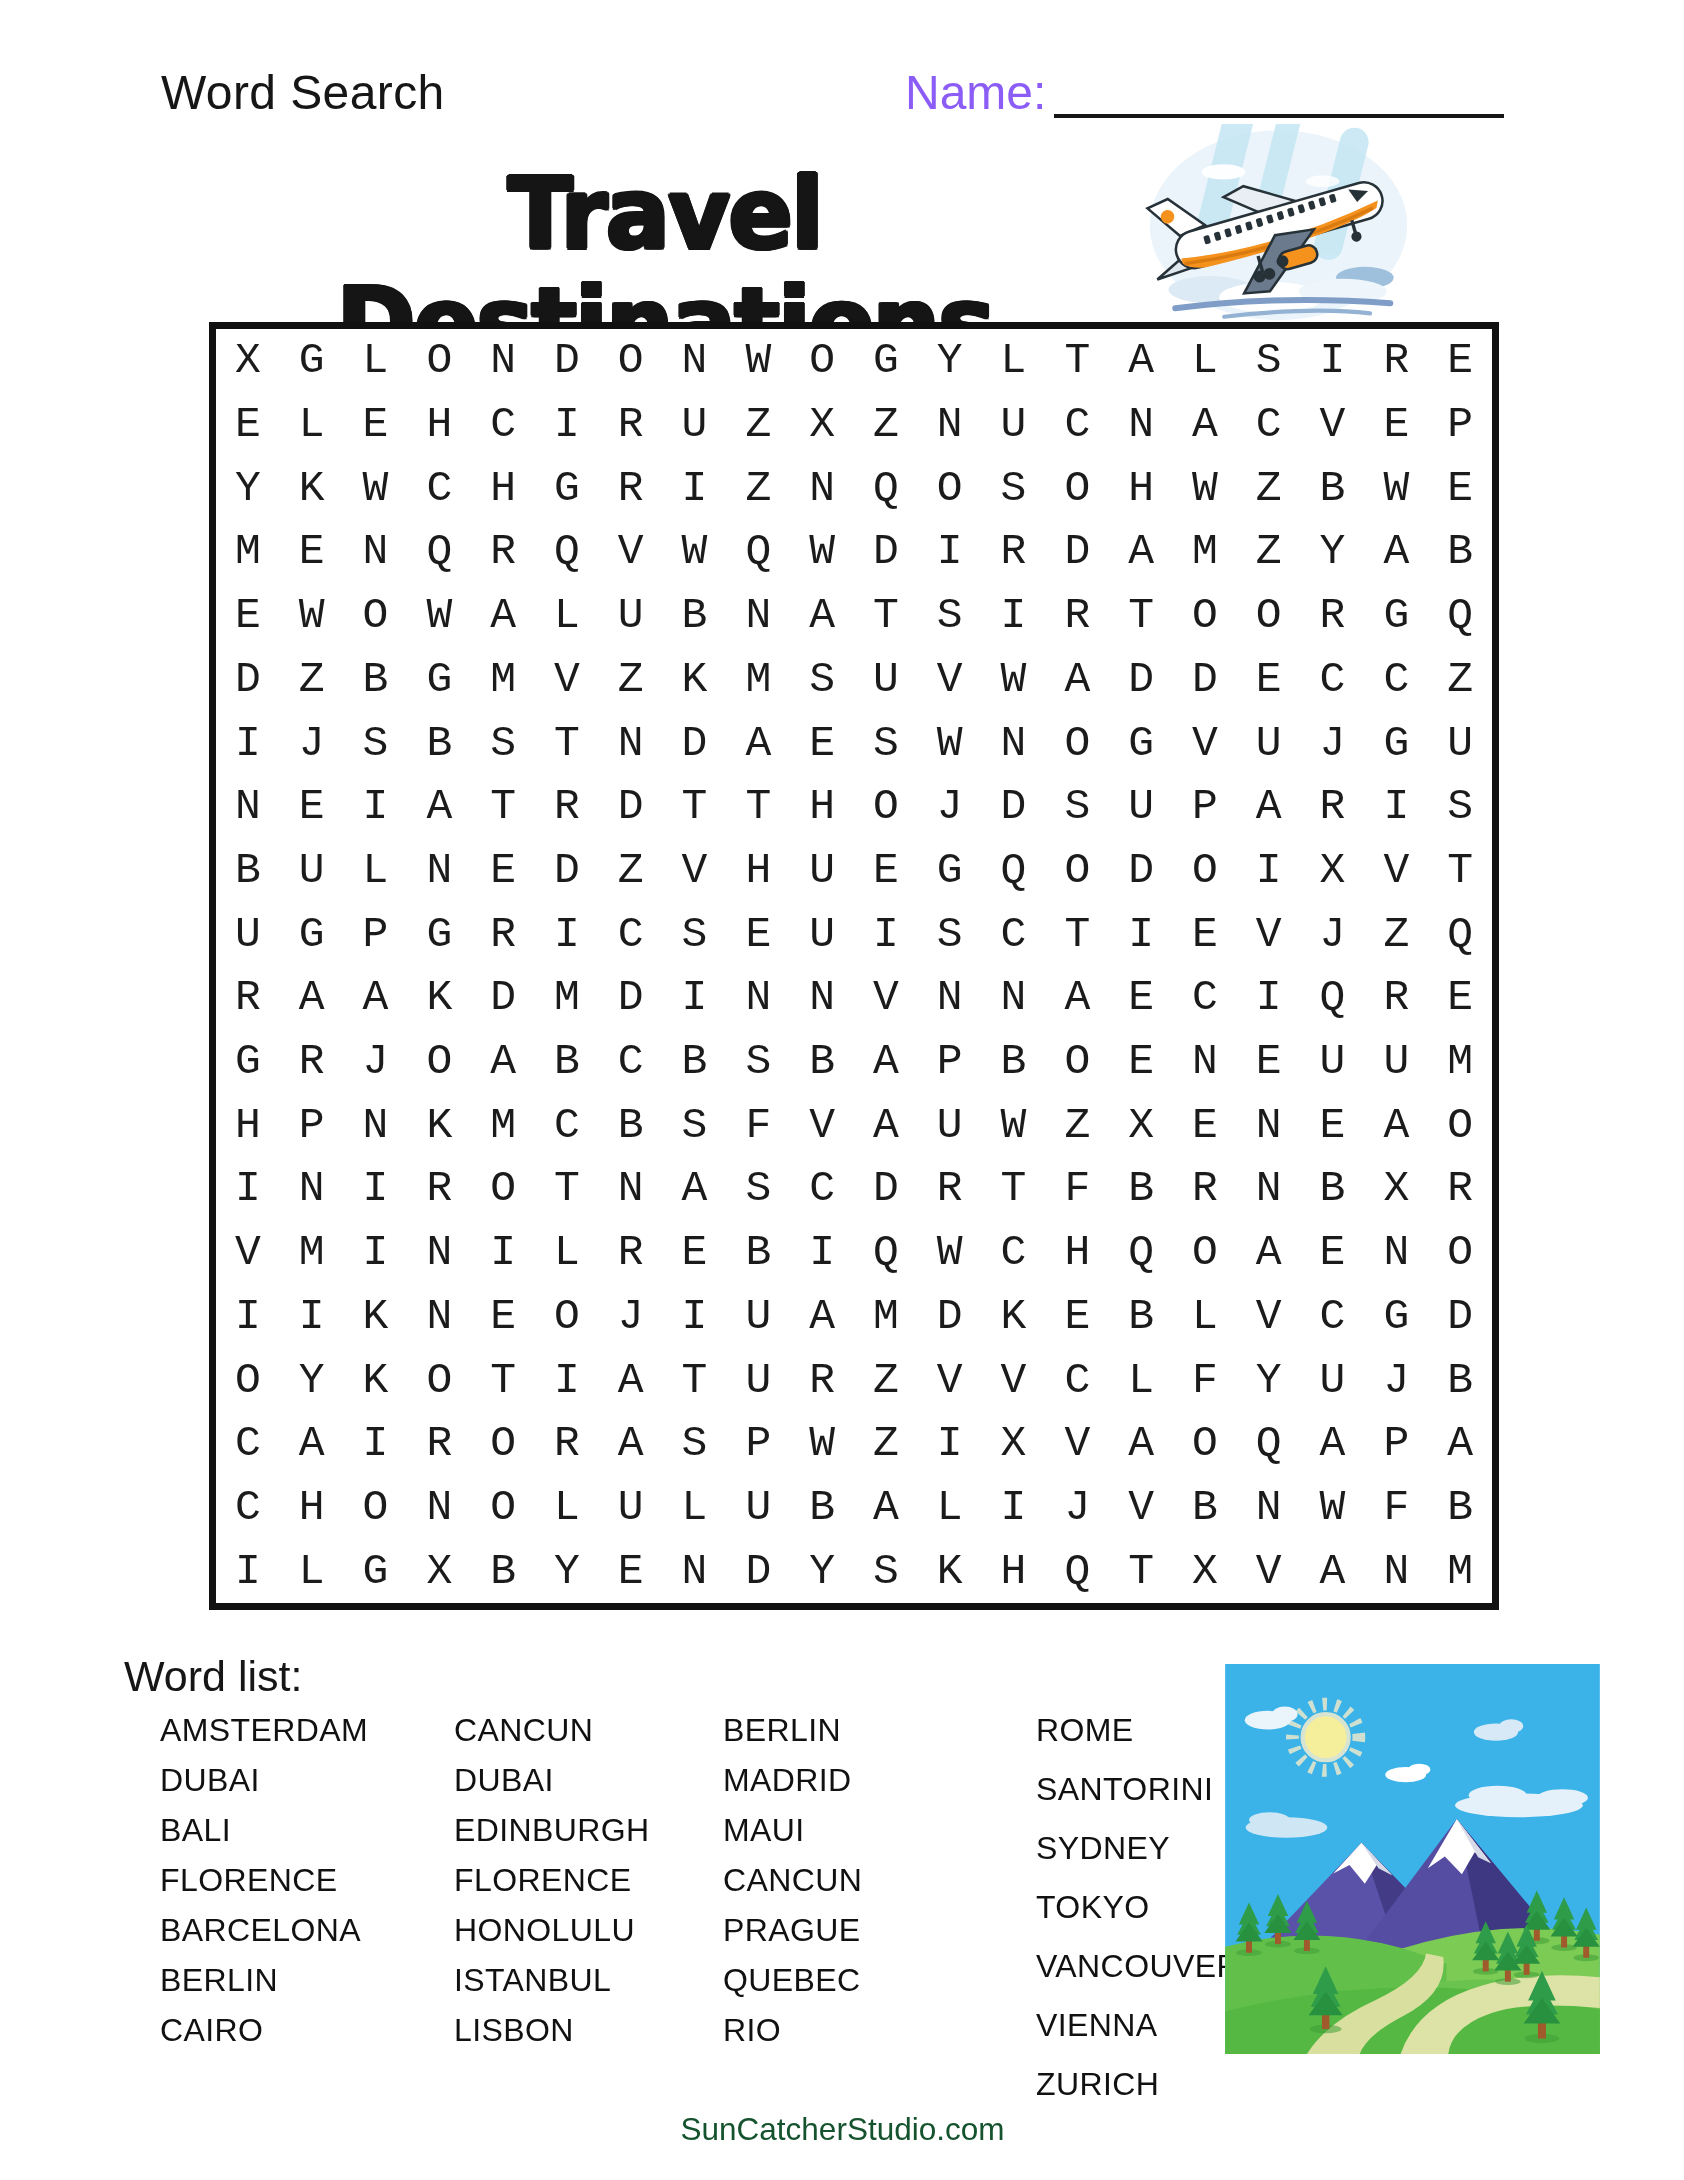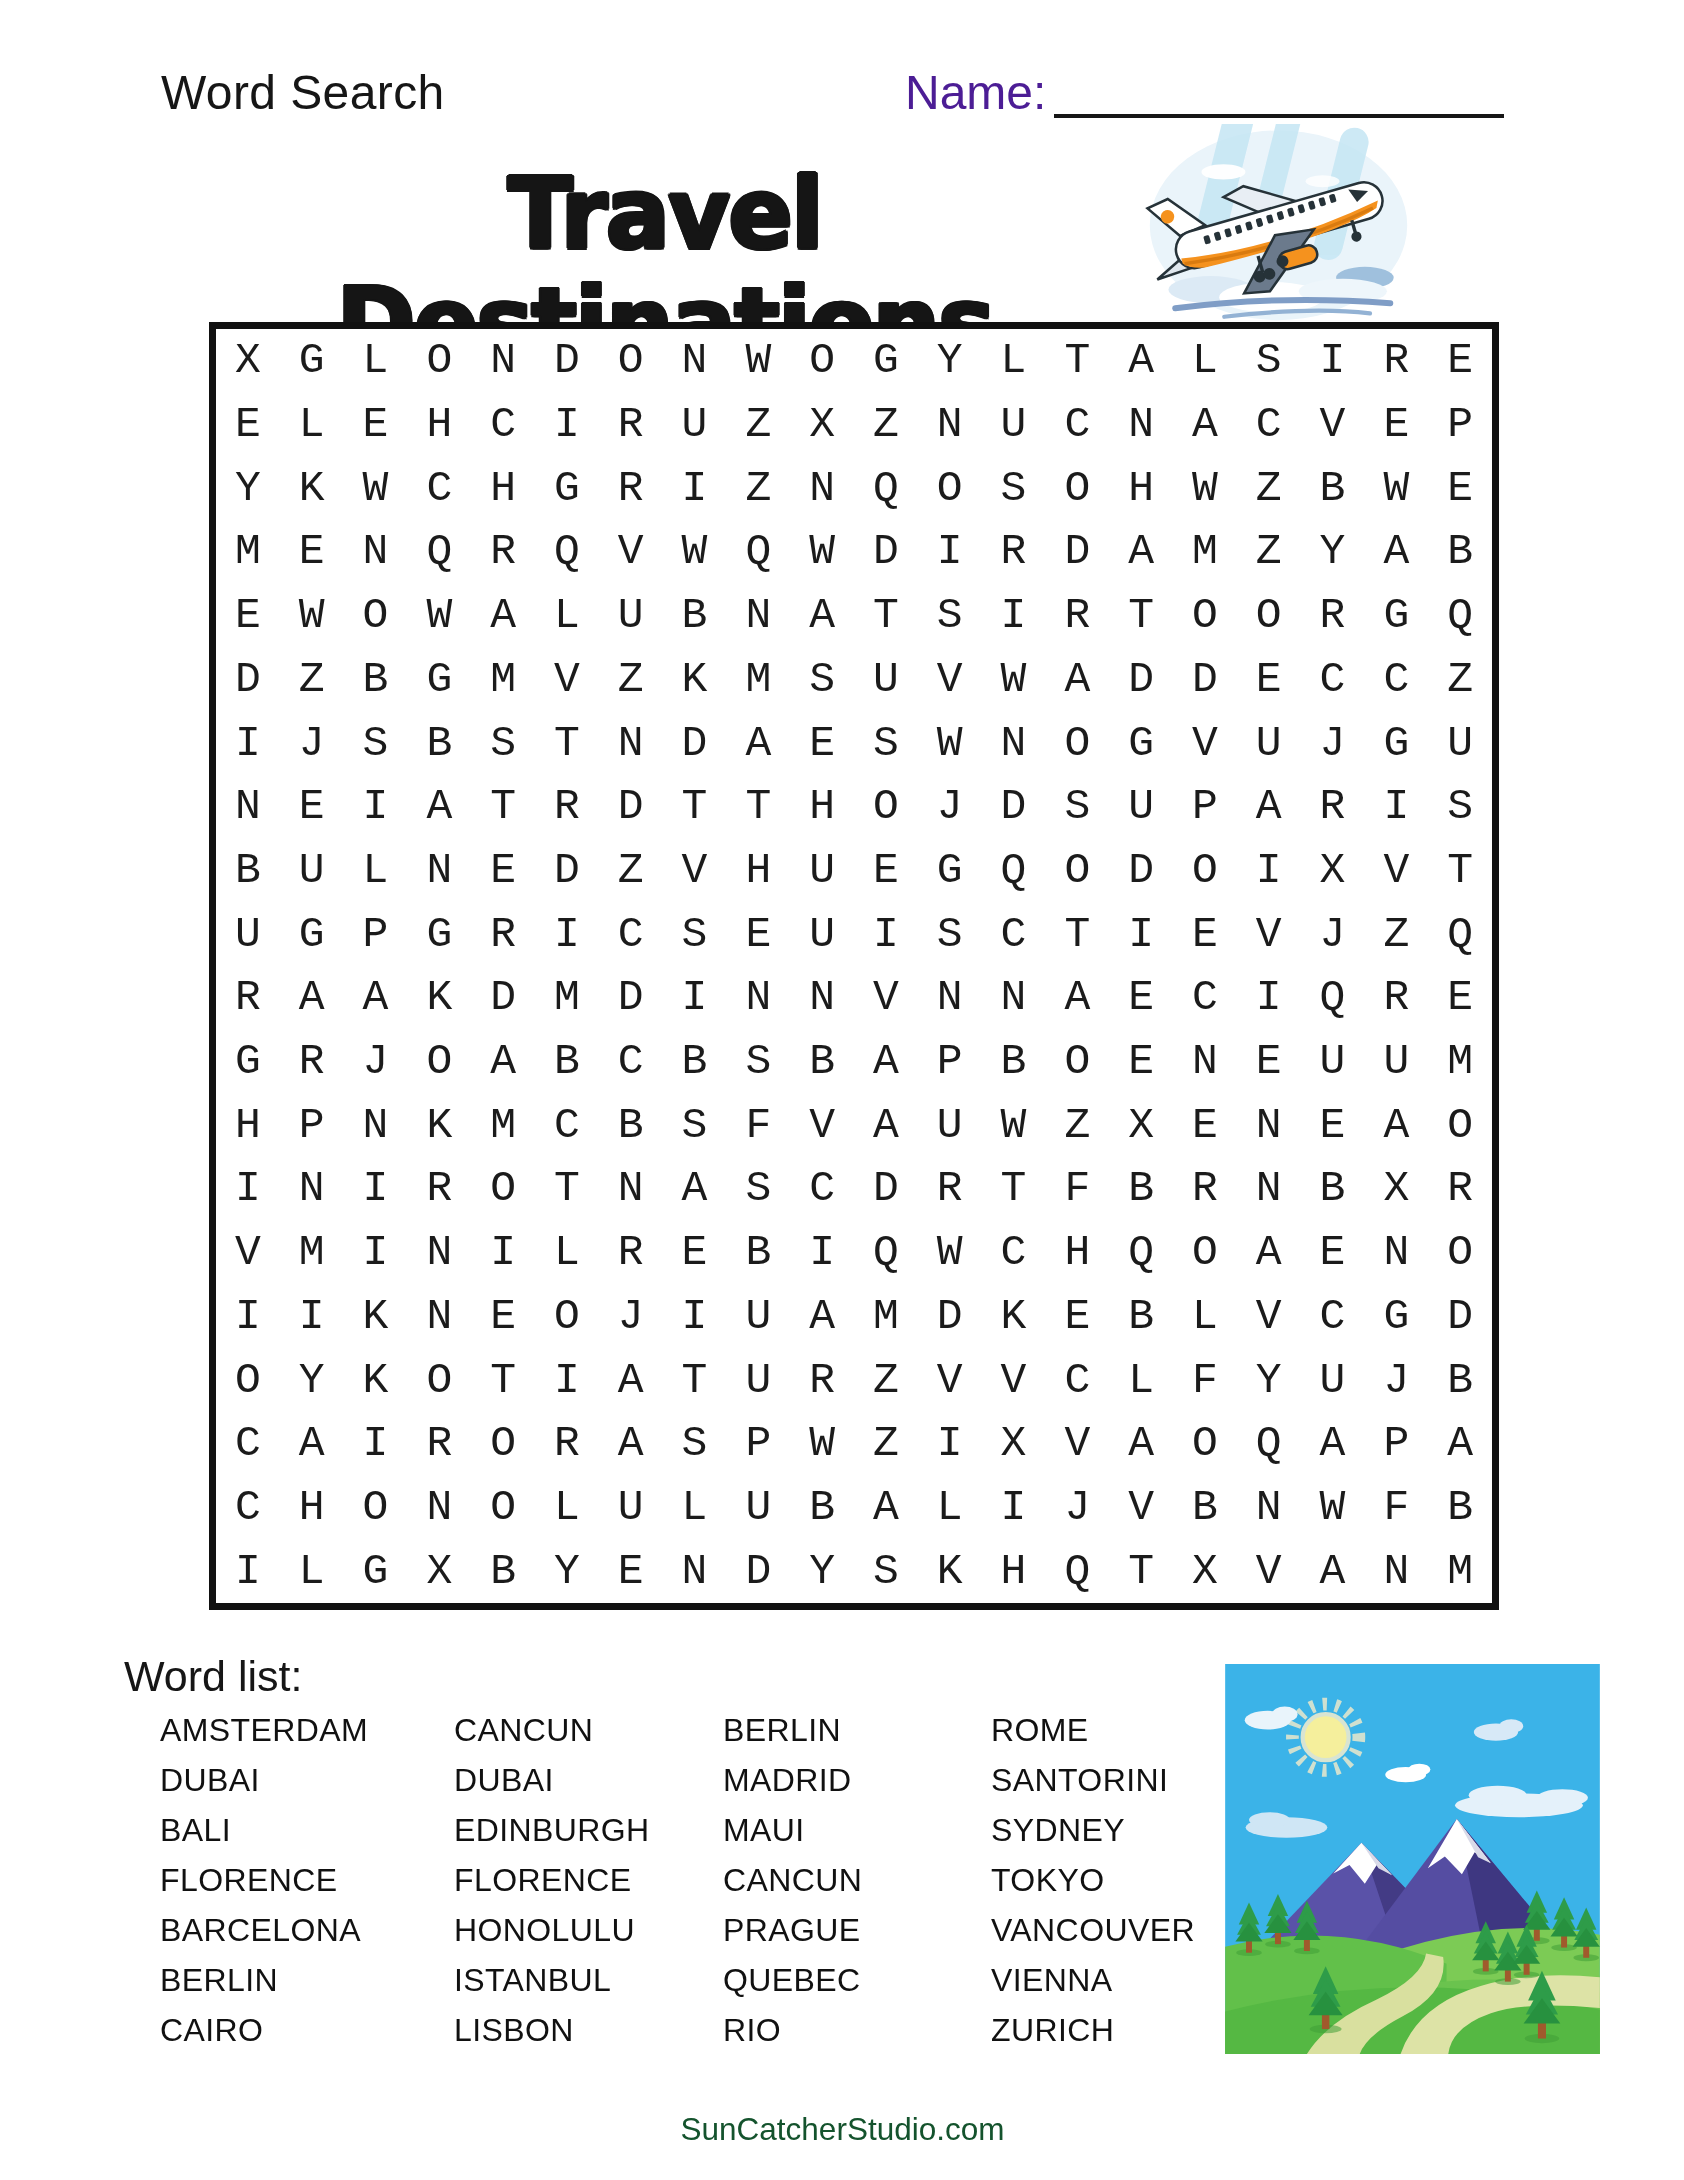--- a/index.html
+++ b/index.html
@@ -10,21 +10,21 @@
     font-family:"Liberation Sans","DejaVu Sans",sans-serif;
     color:#1a1a1a;
     overflow:hidden;
   }
   .hdr-left {
     position:absolute; left:161px; top:65px;
     font-size:48px; font-weight:400; color:#161616; letter-spacing:0.4px;
   }
   .hdr-name {
     position:absolute; left:905px; top:65px;
-    font-size:48px; font-weight:400; color:#4c1d95;
+    font-size:48px; font-weight:400; color:#8b5cf6;
   }
   .name-line {
     position:absolute; left:1054px; top:72px;
     width:450px; height:46px;
     border-bottom:4.3px solid #161616;
   }
   .title-wrap {
     position:absolute; left:273px; top:164px; width:784px;
     text-align:center;
   }
@@ -65,21 +65,21 @@
   .wcol {
     position:absolute; top:1705px;
     display:flex; flex-direction:column;
     font-size:32px; line-height:50px; color:#111111;
     letter-spacing:0.4px;
     justify-content:space-between;
   }
   #wcol0 { left:160px; }
   #wcol1 { left:454px; }
   #wcol2 { left:723px; }
-  #wcol3 { left:991px; }
+  #wcol3 { left:1036px;gap:9px; }
 
   .scene-wrap { position:absolute; left:1225px; top:1664px; width:375px; height:390px; }
   .scene-wrap svg { width:100%; height:100%; display:block; }
 
   .footer {
     position:absolute; left:0; top:2111px; width:100%;
     text-align:center; font-size:31.5px; color:#14532d;
   }
 </style>
 </head>

